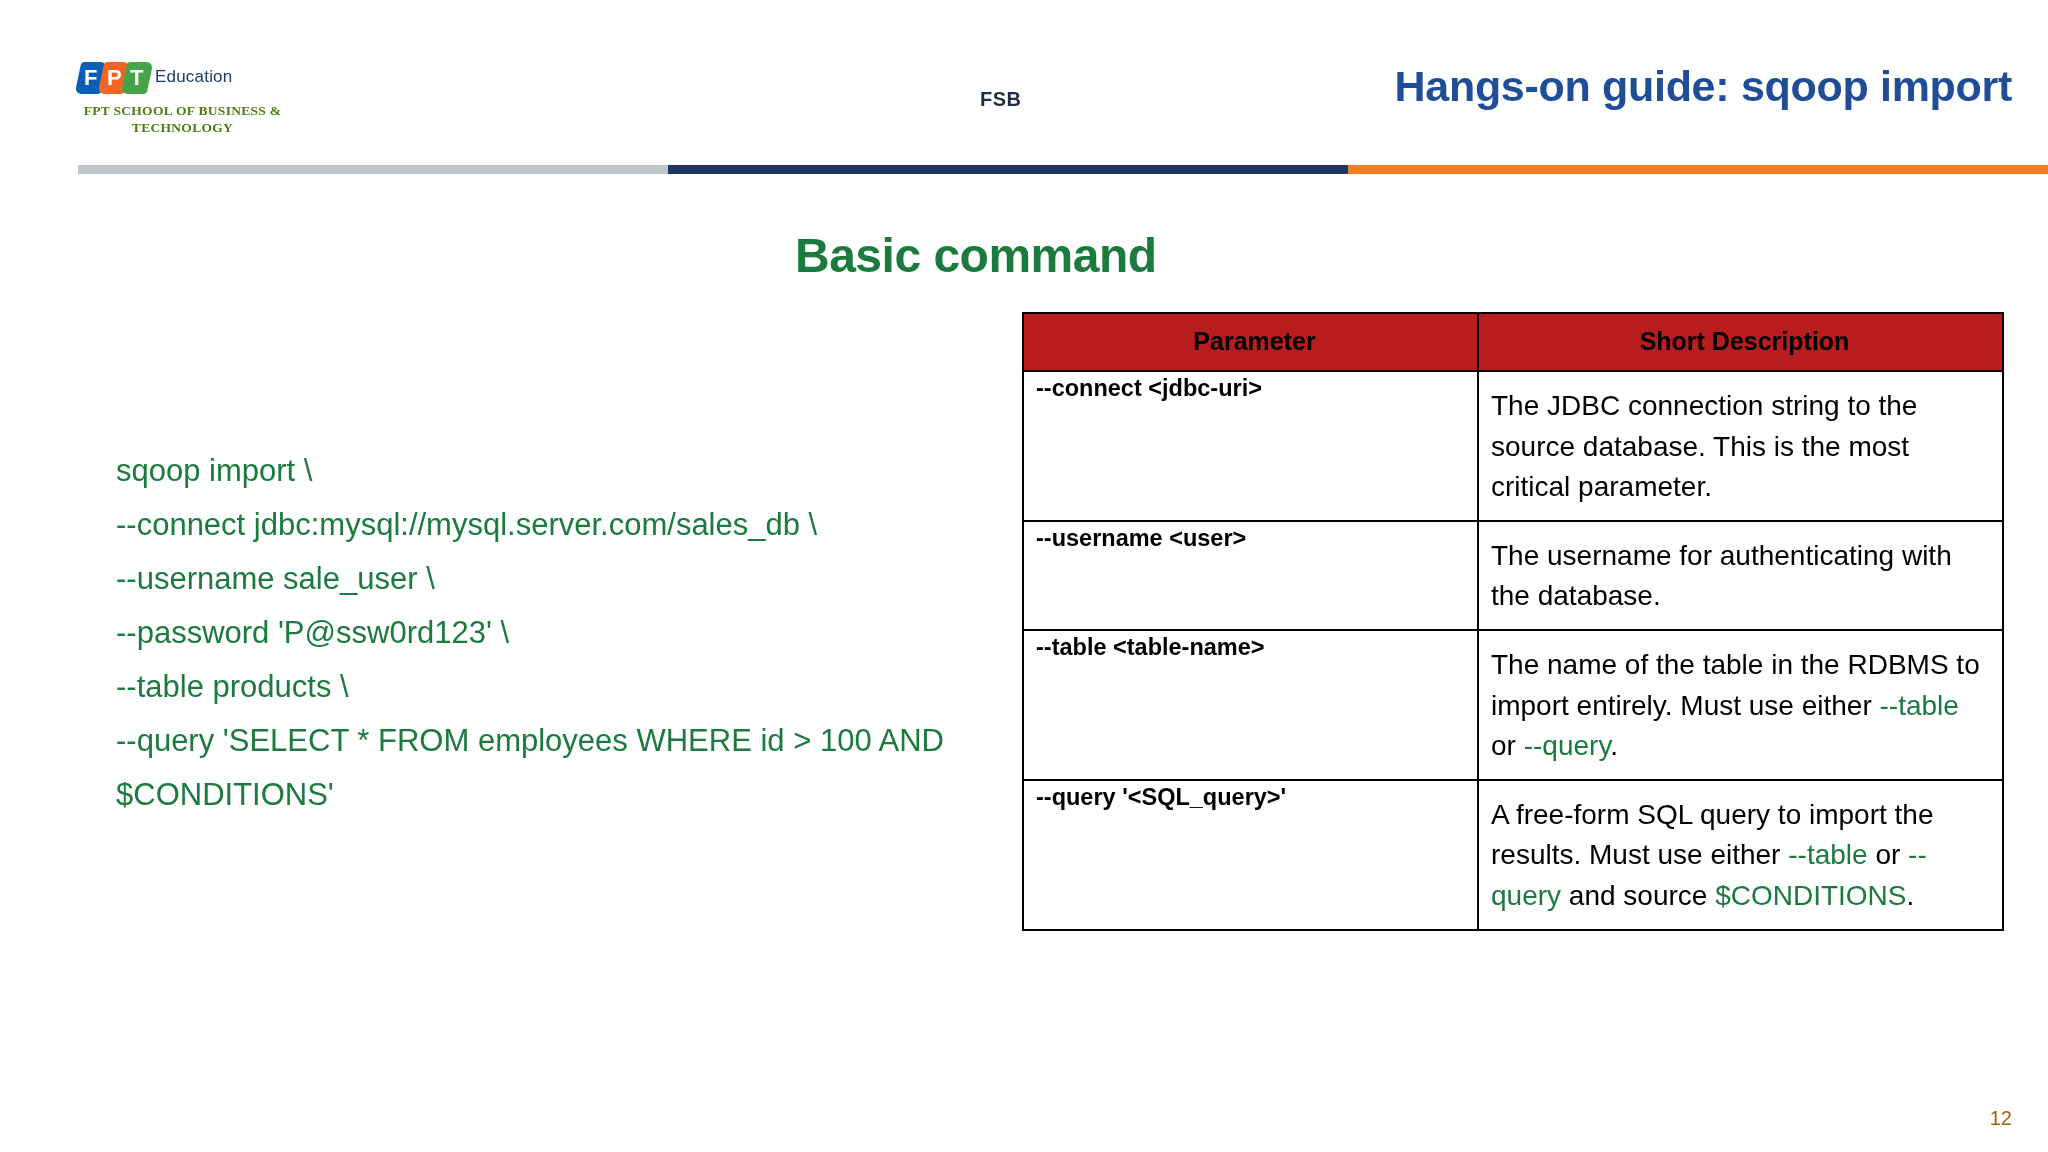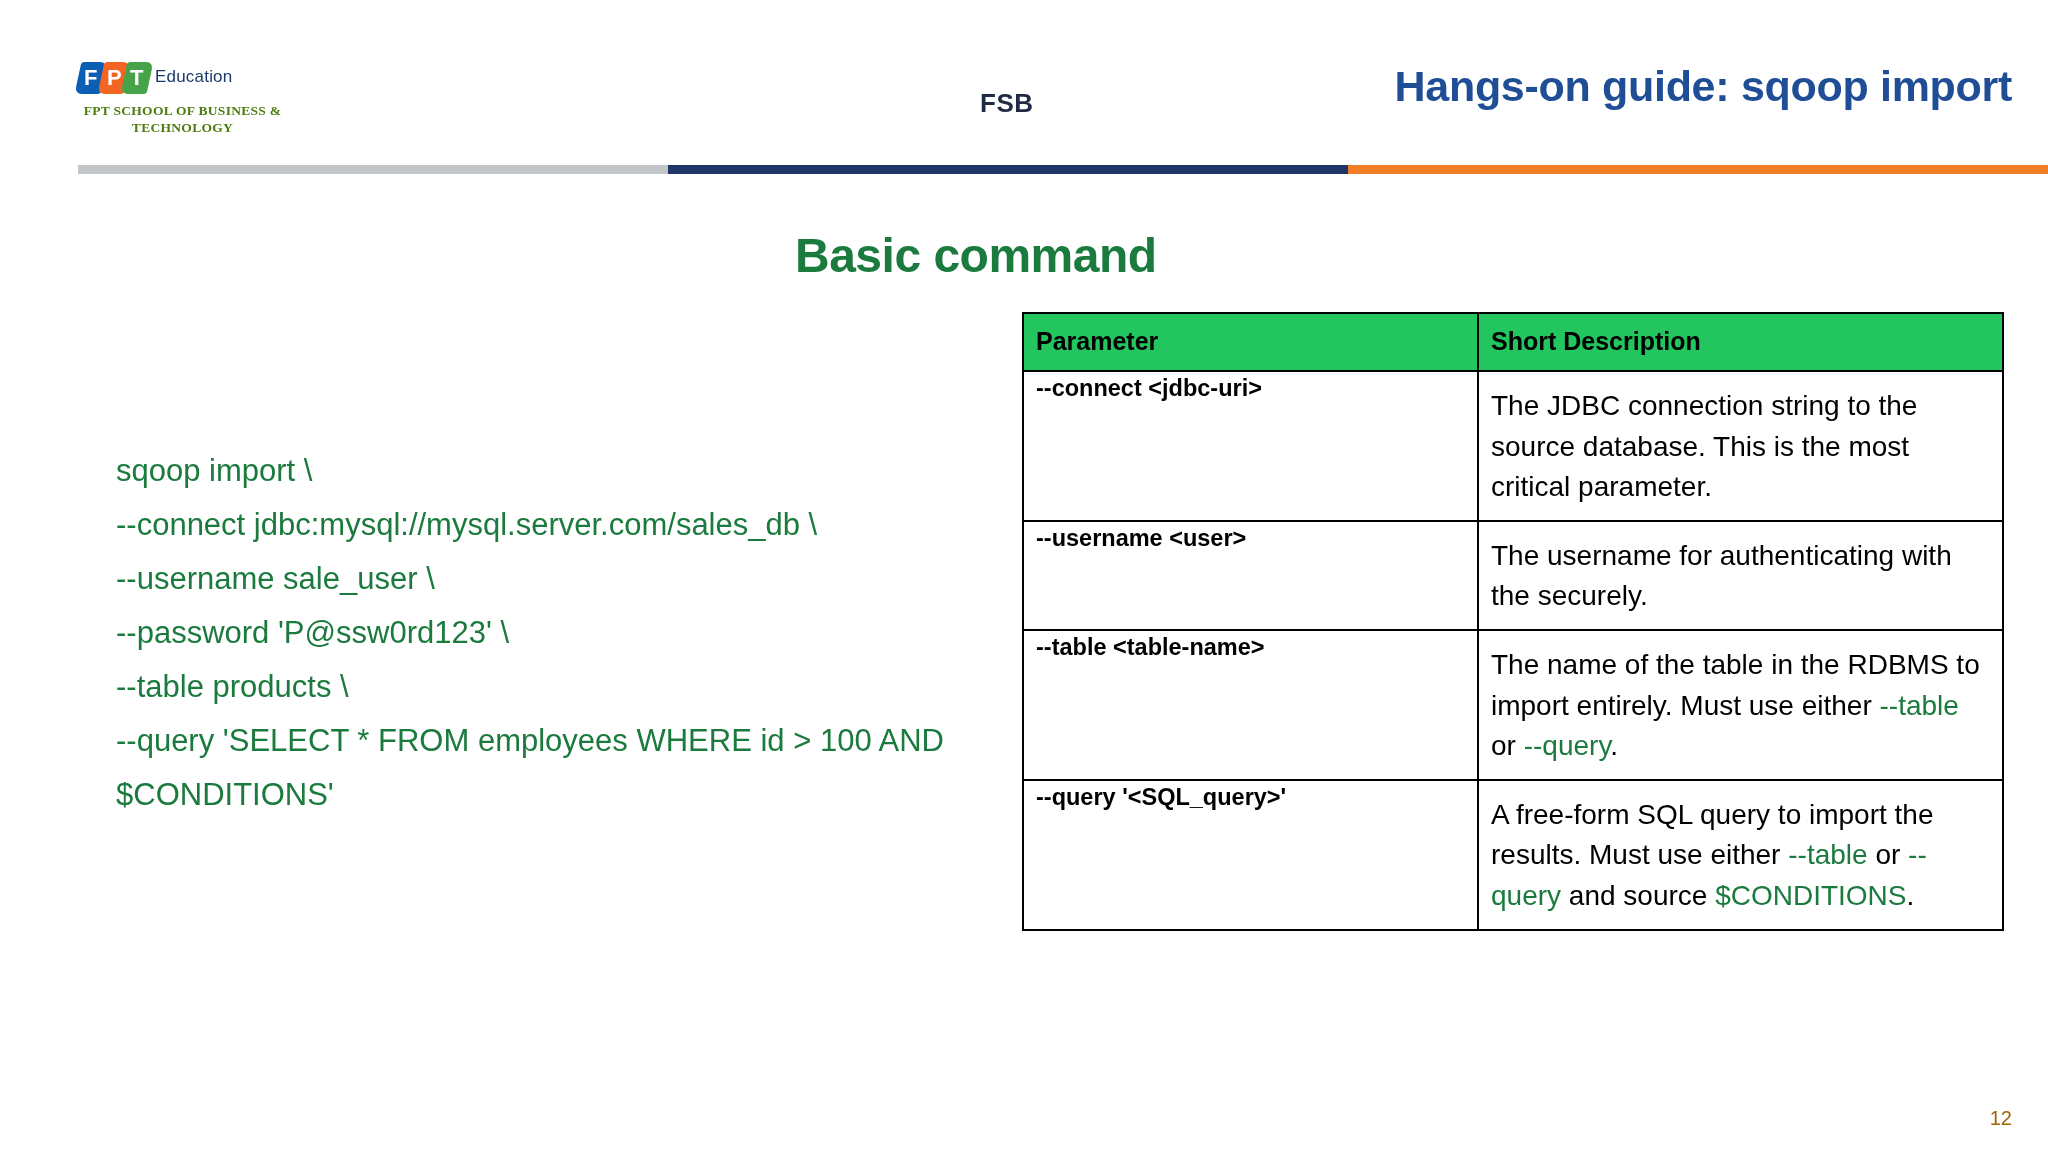--- a/index.html
+++ b/index.html
@@ -37,21 +37,21 @@
   .fpt-school {
     margin-top: 9px; margin-left: 2px;
     color: #4d7c0f; font-weight: bold; font-size: 13.5px;
     letter-spacing: .3px; line-height: 1.25; text-align: center;
     width: 205px;
     font-family: "Liberation Serif", serif;
   }
 
   .fsb-label {
     position: absolute; left: 980px; top: 88px;
-    font-size: 26px; font-weight: bold; color: #1f2a44;
+    font-size: 20px; font-weight: bold; color: #1f2a44;
     letter-spacing: .5px;
   }
   .deck-title {
     position: absolute; right: 36px; top: 62px;
     font-size: 43px; font-weight: bold; color: #1f4e96;
     letter-spacing: -.3px; white-space: nowrap;
   }
 
   .rule { position: absolute; top: 165px; height: 9px; }
   .rule-gray   { left: 78px;   width: 590px;  background: #c3c6c9; }
@@ -86,23 +86,23 @@
     border: 2.5px solid #000;
   }
   .param-table col.c1 { width: 455px; }
   .param-table col.c2 { width: 525px; }
   .param-table th, .param-table td {
     border: 2.5px solid #000;
     vertical-align: top;
     padding: 10px 12px 12px 12px;
   }
   .param-table thead th {
-    background: #22c55e;
+    background: #b91c1c;
     font-size: 25px; font-weight: bold; color: #000;
-    text-align: left; padding: 13px 4px 14px 12px;
+    text-align: center; padding: 13px 4px 14px 12px;
   }
   .param-table td.p-cell {
     font-size: 23.5px; font-weight: bold; color: #000;
     line-height: 1.25; padding-top: 2px;
   }
   .param-table td.d-cell {
     font-size: 28px; color: #000;
     line-height: 1.45; padding-top: 14px;
   }
   .d-cell .hl { color: #1b7a3d; }
@@ -158,21 +158,21 @@
         <th>Short Description</th>
       </tr>
     </thead>
     <tbody>
         <tr>
           <td class="p-cell">--connect &lt;jdbc-uri&gt;</td>
           <td class="d-cell"><span>The JDBC connection string to the source database. This is the most critical parameter.</span></td>
         </tr>
         <tr>
           <td class="p-cell">--username &lt;user&gt;</td>
-          <td class="d-cell"><span>The username for authenticating with the securely.</span></td>
+          <td class="d-cell"><span>The username for authenticating with the database.</span></td>
         </tr>
         <tr>
           <td class="p-cell">--table &lt;table-name&gt;</td>
           <td class="d-cell"><span>The name of the table in the RDBMS to import entirely. Must use either </span><span class="hl">--table</span><span> or </span><span class="hl">--query</span><span>.</span></td>
         </tr>
         <tr>
           <td class="p-cell">--query '&lt;SQL_query&gt;'</td>
           <td class="d-cell"><span>A free-form SQL query to import the results. Must use either </span><span class="hl">--table</span><span> or </span><span class="hl">--query</span><span> and source </span><span class="hl">$CONDITIONS</span><span>.</span></td>
         </tr>
       </tbody>

